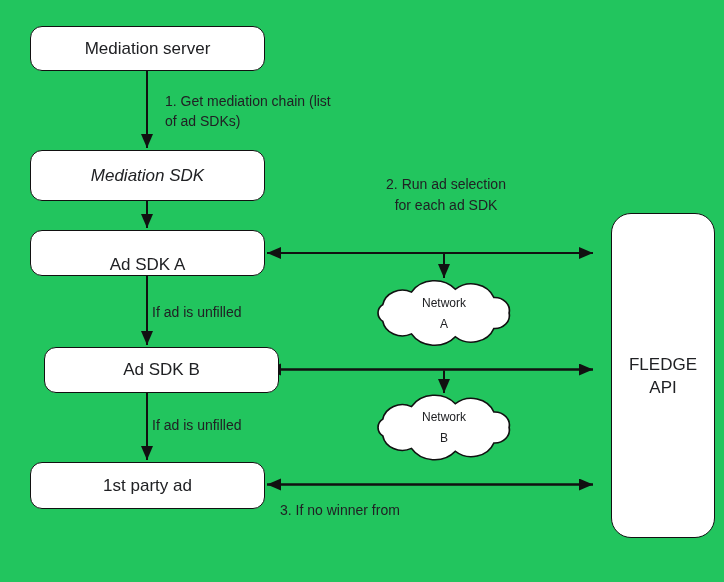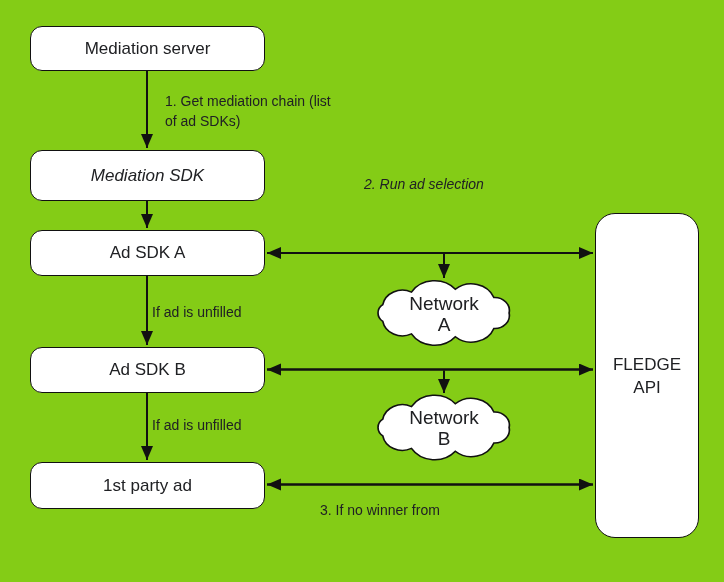--- a/index.html
+++ b/index.html
@@ -5,21 +5,21 @@
   html, body {
     margin: 0;
     padding: 0;
     background: #f0f1f1;
     font-family: "Liberation Sans", sans-serif;
   }
   .stage {
     position: relative;
     width: 724px;
     height: 582px;
-    background: #84cc16;
+    background: #22c55e;
     overflow: hidden;
     color: #202124;
   }
   svg.layer {
     position: absolute;
     left: 0; top: 0;
     width: 724px; height: 582px;
   }
   .node {
     position: absolute;
@@ -31,36 +31,37 @@
     align-items: center;
     justify-content: center;
     font-size: 17px;
     color: #202124;
     text-align: center;
   }
   .node.tall {
     border-radius: 20px;
     flex-direction: column;
     line-height: 23px;
+    margin-left: 16px;
   }
   .annotation {
     position: absolute;
     font-size: 14px;
     line-height: 20px;
     color: #202124;
     white-space: nowrap;
   }
-  .annotation.centered { text-align: left; white-space: normal; font-style: italic; }
+  .annotation.centered { text-align: center; white-space: normal; }
   .cloud-label {
     position: absolute;
     display: flex;
     flex-direction: column;
     align-items: center;
     justify-content: center;
-    font-size: 19px;
+    font-size: 12px;
     line-height: 21px;
     color: #202124;
     text-align: center;
   }
 </style>
 </head>
 <body>
 
 <div class="stage">
 
@@ -106,25 +107,25 @@
   </svg>
 
   <div class="node" style="left:30px; top:26px; width:235px; height:45px;">
     <span>Mediation server</span>
   </div>
 
   <div class="node" style="left:30px; top:150px; width:235px; height:51px;font-style:italic;">
     <span>Mediation SDK</span>
   </div>
 
-  <div class="node" style="left:30px; top:230px; width:235px; height:46px;">
+  <div class="node" style="left:30px; top:230px; width:235px; height:46px;align-items:flex-end;">
     <span>Ad SDK A</span>
   </div>
 
-  <div class="node" style="left:30px; top:347px; width:235px; height:46px;">
+  <div class="node" style="left:44px; top:347px; width:235px; height:46px;">
     <span>Ad SDK B</span>
   </div>
 
   <div class="node" style="left:30px; top:462px; width:235px; height:47px;">
     <span>1st party ad</span>
   </div>
 
   <div class="node tall" style="left:595px; top:213px; width:104px; height:325px;">
     <span>FLEDGE</span>
     <span>API</span>
@@ -140,23 +141,24 @@
     <span>B</span>
   </div>
 
   <div class="annotation" style="left:165px; top:91px;">
     <div>1. Get mediation chain (list</div>
     <div>of ad SDKs)</div>
   </div>
 
   <div class="annotation centered" style="left:364px; top:174px; width:164px; line-height:21px;">
     <div>2. Run ad selection</div>
+    <div>for each ad SDK</div>
   </div>
 
   <div class="annotation" style="left:152px; top:302px;">If ad is unfilled</div>
 
   <div class="annotation" style="left:152px; top:415px;">If ad is unfilled</div>
 
-  <div class="annotation" style="left:280px; top:500px; line-height:20.5px;margin-left:40px;">
+  <div class="annotation" style="left:280px; top:500px; line-height:20.5px;">
     <div>3. If no winner from</div>
   </div>
 
 </div>
 
 </body></html>

